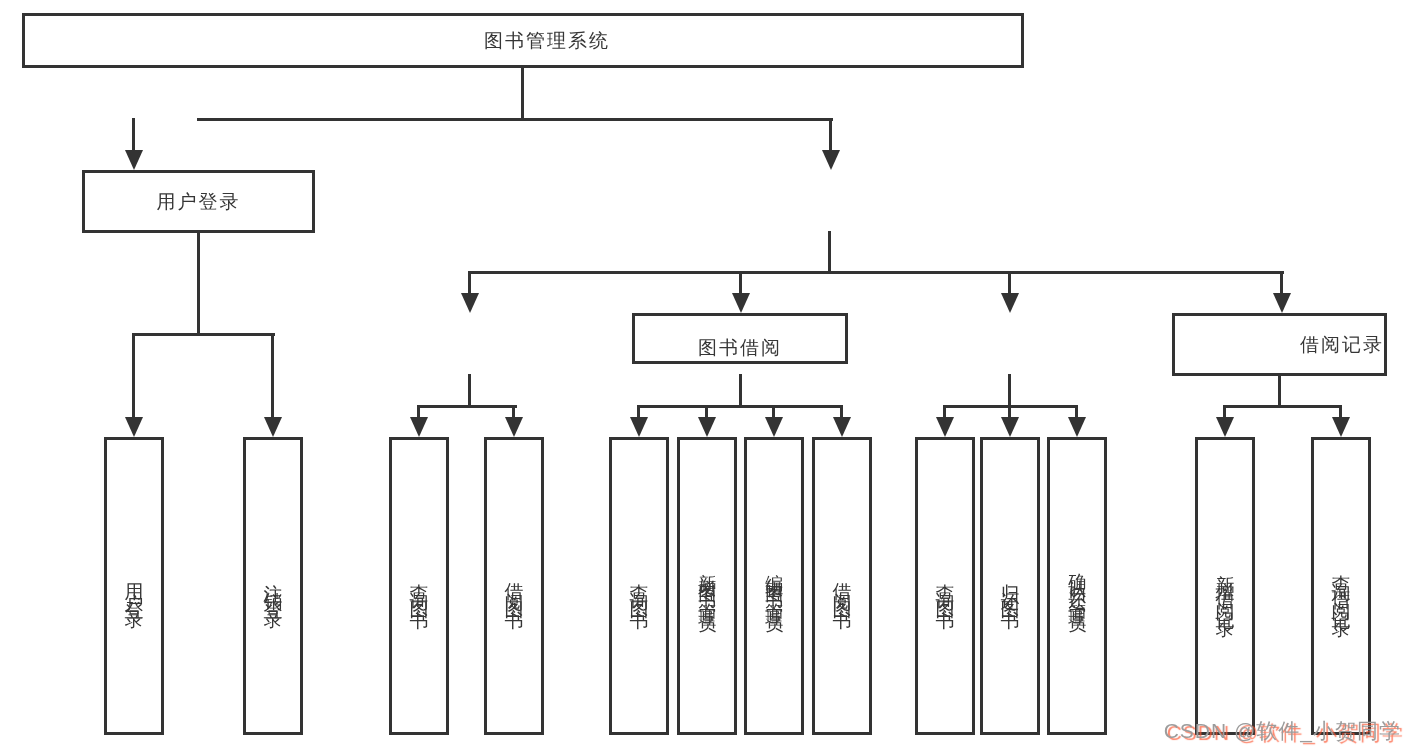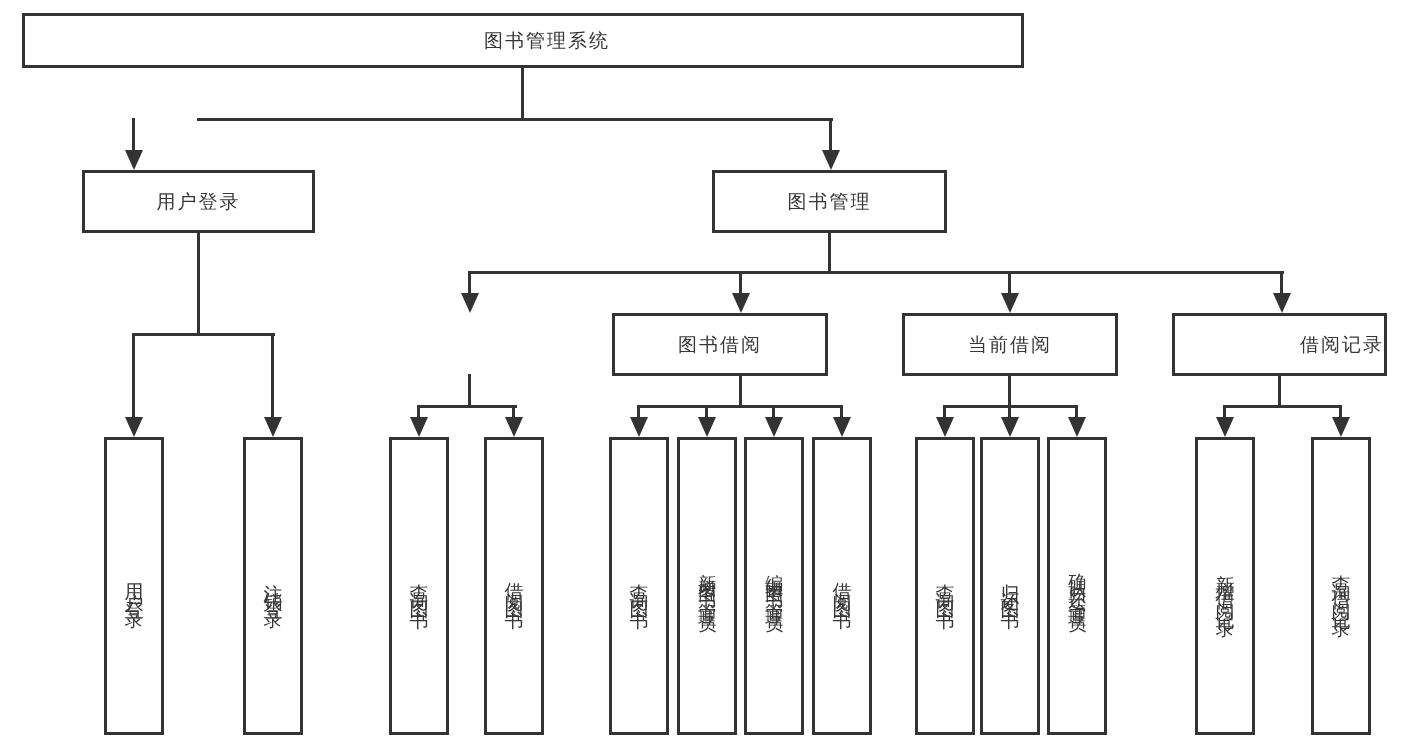--- a/index.html
+++ b/index.html
@@ -46,47 +46,41 @@
   <div class="vl" style="left:521px;top:66px;height:54px;"></div>
   <div class="hl" style="left:197px;top:118px;width:636px;"></div>
   <div class="vl" style="left:132px;top:118px;height:36px;"></div>
   <div class="arr" style="left:125px;top:150px;"></div>
   <div class="vl" style="left:829px;top:118px;height:36px;"></div>
   <div class="arr" style="left:822px;top:150px;"></div>
 
   <div class="node" style="left:82px;top:170px;width:233px;height:63px;">
     <span>用户登录</span>
   </div>
-  <div class="node" style="left:712px;top:170px;width:235px;height:63px;">
-    <span>图书管理</span>
-  </div>
 
   <div class="vl" style="left:197px;top:231px;height:104px;"></div>
   <div class="hl" style="left:134px;top:333px;width:141px;"></div>
   <div class="vl" style="left:132px;top:333px;height:86px;"></div>
   <div class="arr" style="left:125px;top:417px;"></div>
   <div class="vl" style="left:271px;top:333px;height:86px;"></div>
   <div class="arr" style="left:264px;top:417px;"></div>
 
   <div class="vl" style="left:828px;top:231px;height:43px;"></div>
   <div class="hl" style="left:470px;top:271px;width:814px;"></div>
   <div class="vl" style="left:468px;top:271px;height:26px;"></div>
   <div class="arr" style="left:461px;top:293px;"></div>
   <div class="vl" style="left:739px;top:271px;height:26px;"></div>
   <div class="arr" style="left:732px;top:293px;"></div>
   <div class="vl" style="left:1008px;top:271px;height:26px;"></div>
   <div class="arr" style="left:1001px;top:293px;"></div>
   <div class="vl" style="left:1280px;top:271px;height:26px;"></div>
   <div class="arr" style="left:1273px;top:293px;"></div>
 
-  <div class="node" style="left:612px;top:313px;width:216px;height:63px;">
+  <div class="node" style="left:632px;top:313px;width:216px;height:51px;align-items:flex-end;">
     <span>图书借阅</span>
-  </div>
-  <div class="node" style="left:902px;top:313px;width:216px;height:63px;">
-    <span>当前借阅</span>
   </div>
   <div class="node" style="left:1172px;top:313px;width:215px;height:63px;justify-content:flex-end;">
     <span>借阅记录</span>
   </div>
 
   <div class="vl" style="left:468px;top:374px;height:34px;"></div>
   <div class="hl" style="left:419px;top:405px;width:98px;"></div>
   <div class="vl" style="left:417px;top:405px;height:14px;"></div>
   <div class="arr" style="left:410px;top:417px;"></div>
   <div class="vl" style="left:512px;top:405px;height:14px;"></div>
@@ -156,14 +150,15 @@
     <span class="vtext" style="letter-spacing:6px;font-size:18px;">确认归还（管理员）</span>
   </div>
 
   <div class="leaf" style="left:1195px;">
     <span class="vtext">新增借阅记录</span>
   </div>
   <div class="leaf" style="left:1311px;">
     <span class="vtext">查询借阅记录</span>
   </div>
 
+  <div class="watermark">CSDN @软件_小贺同学</div>
 
 </div>
 
 </body></html>

